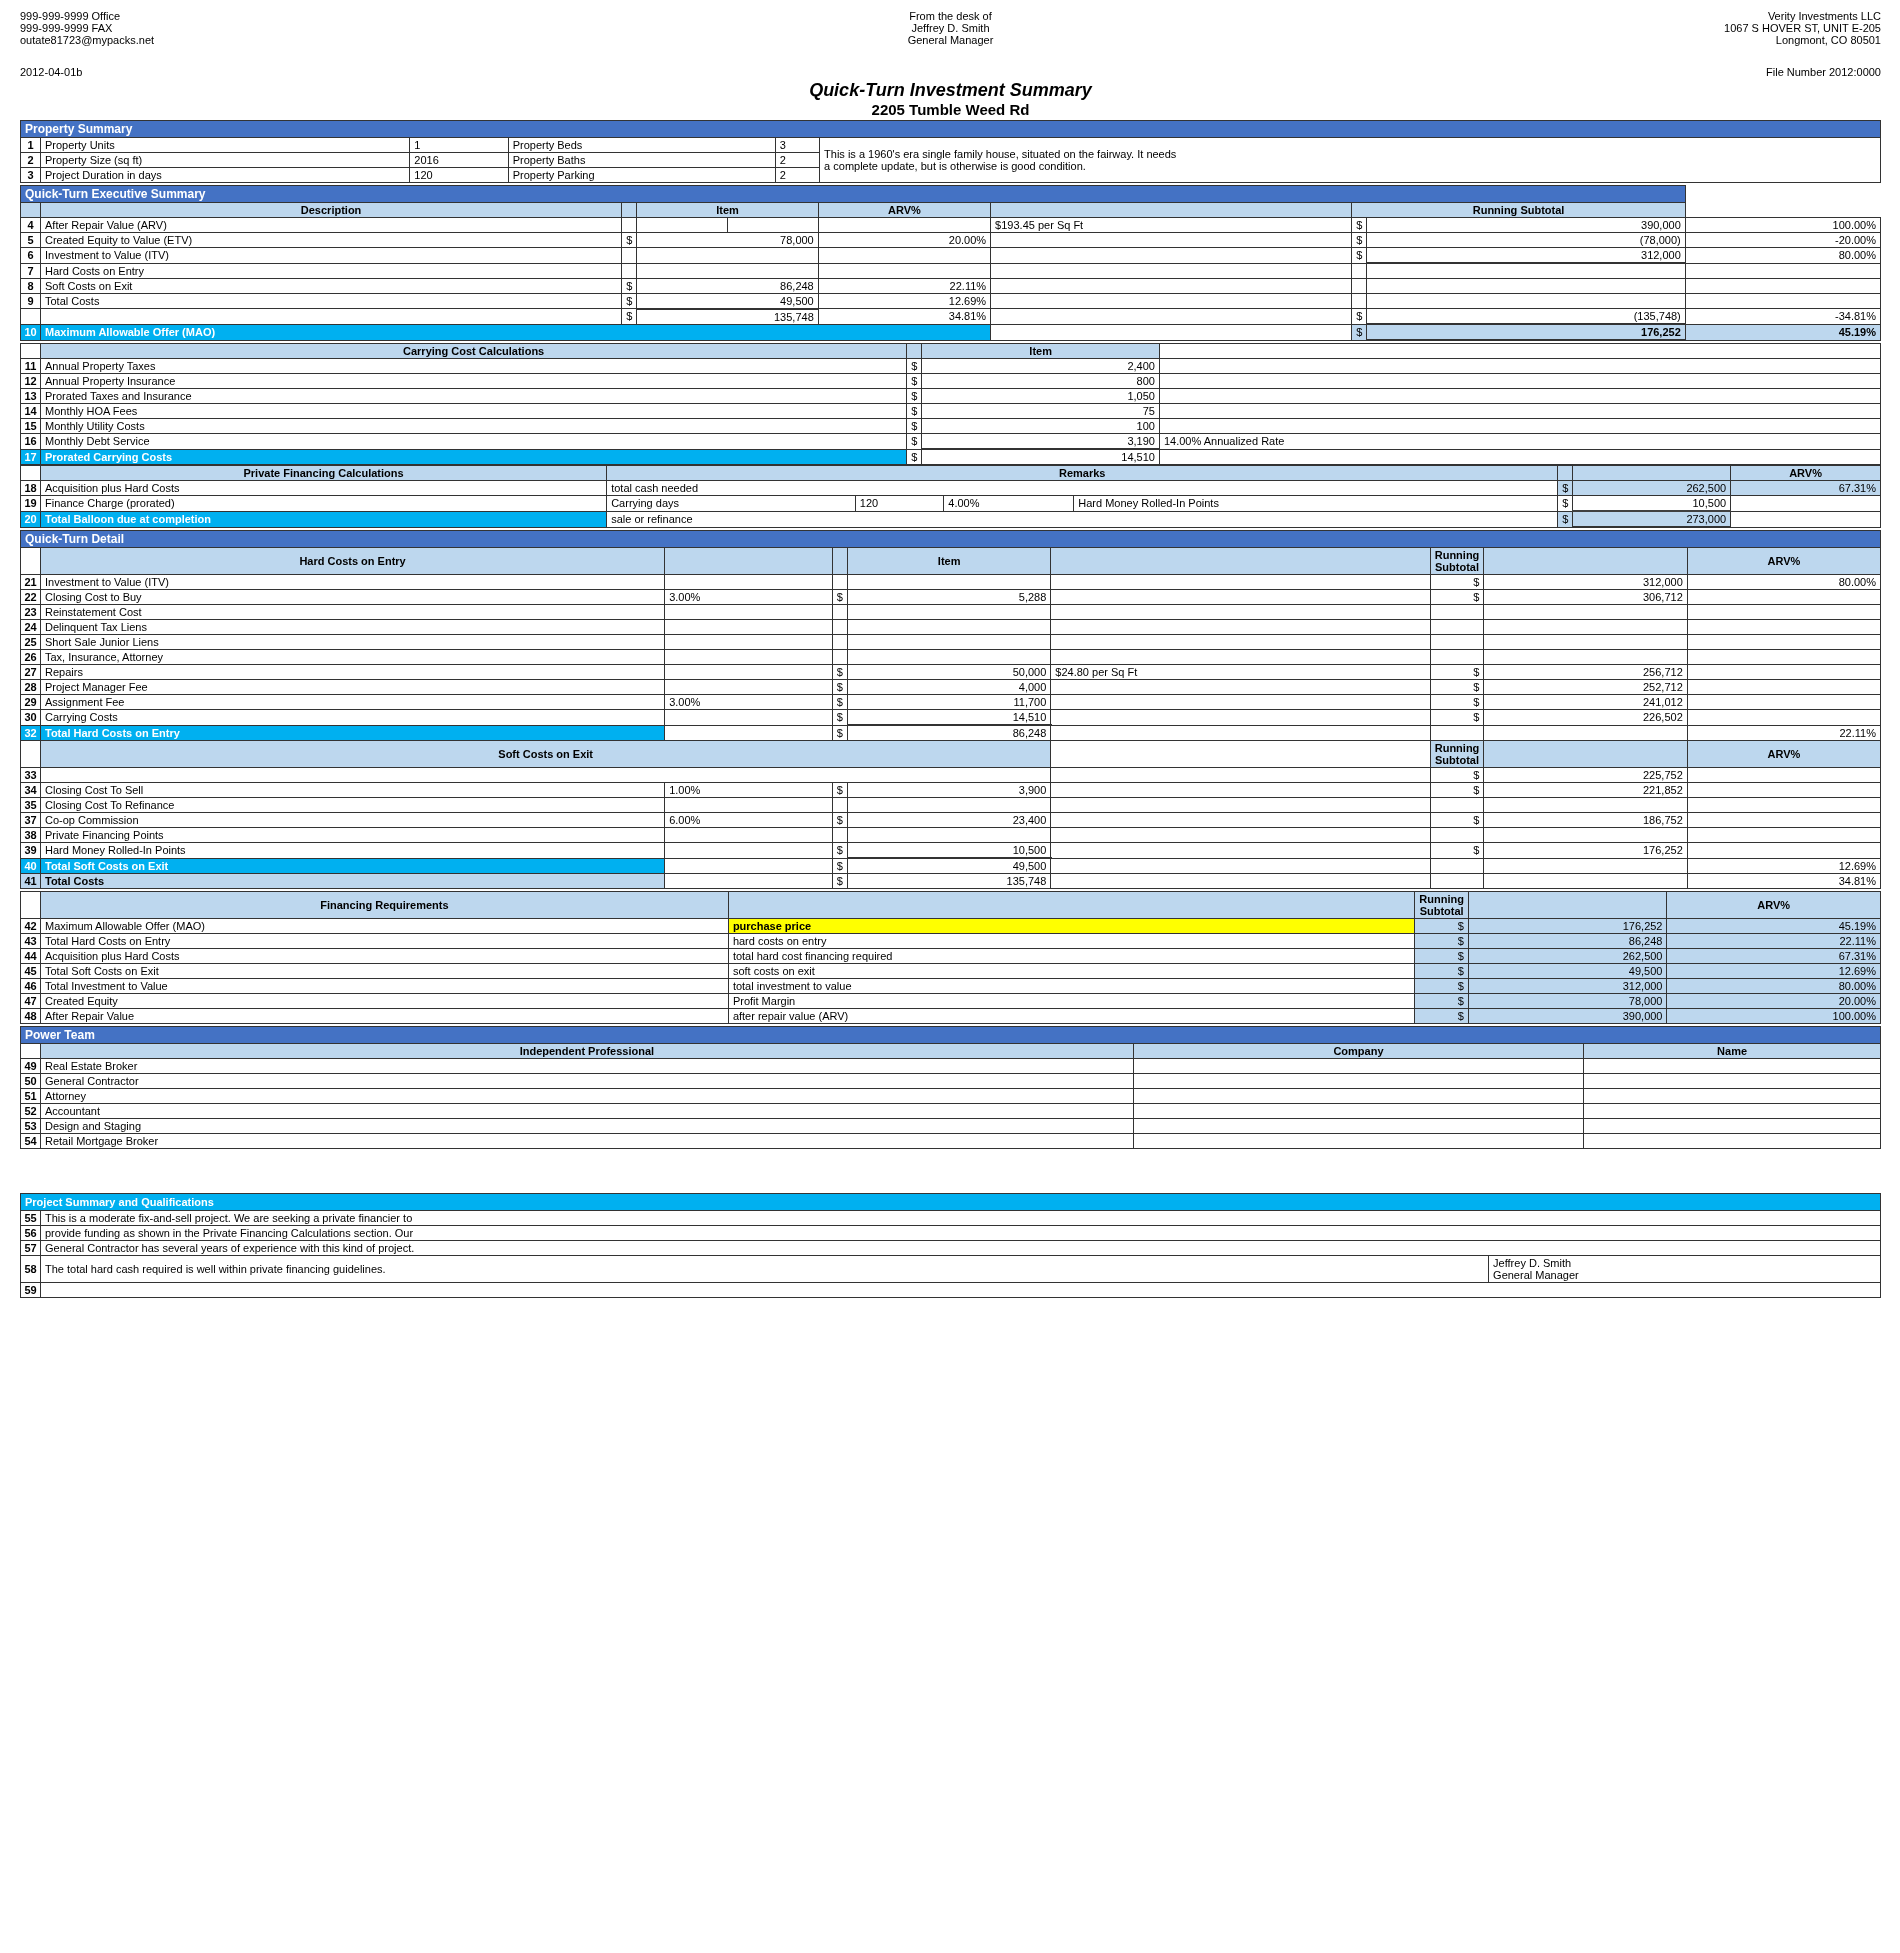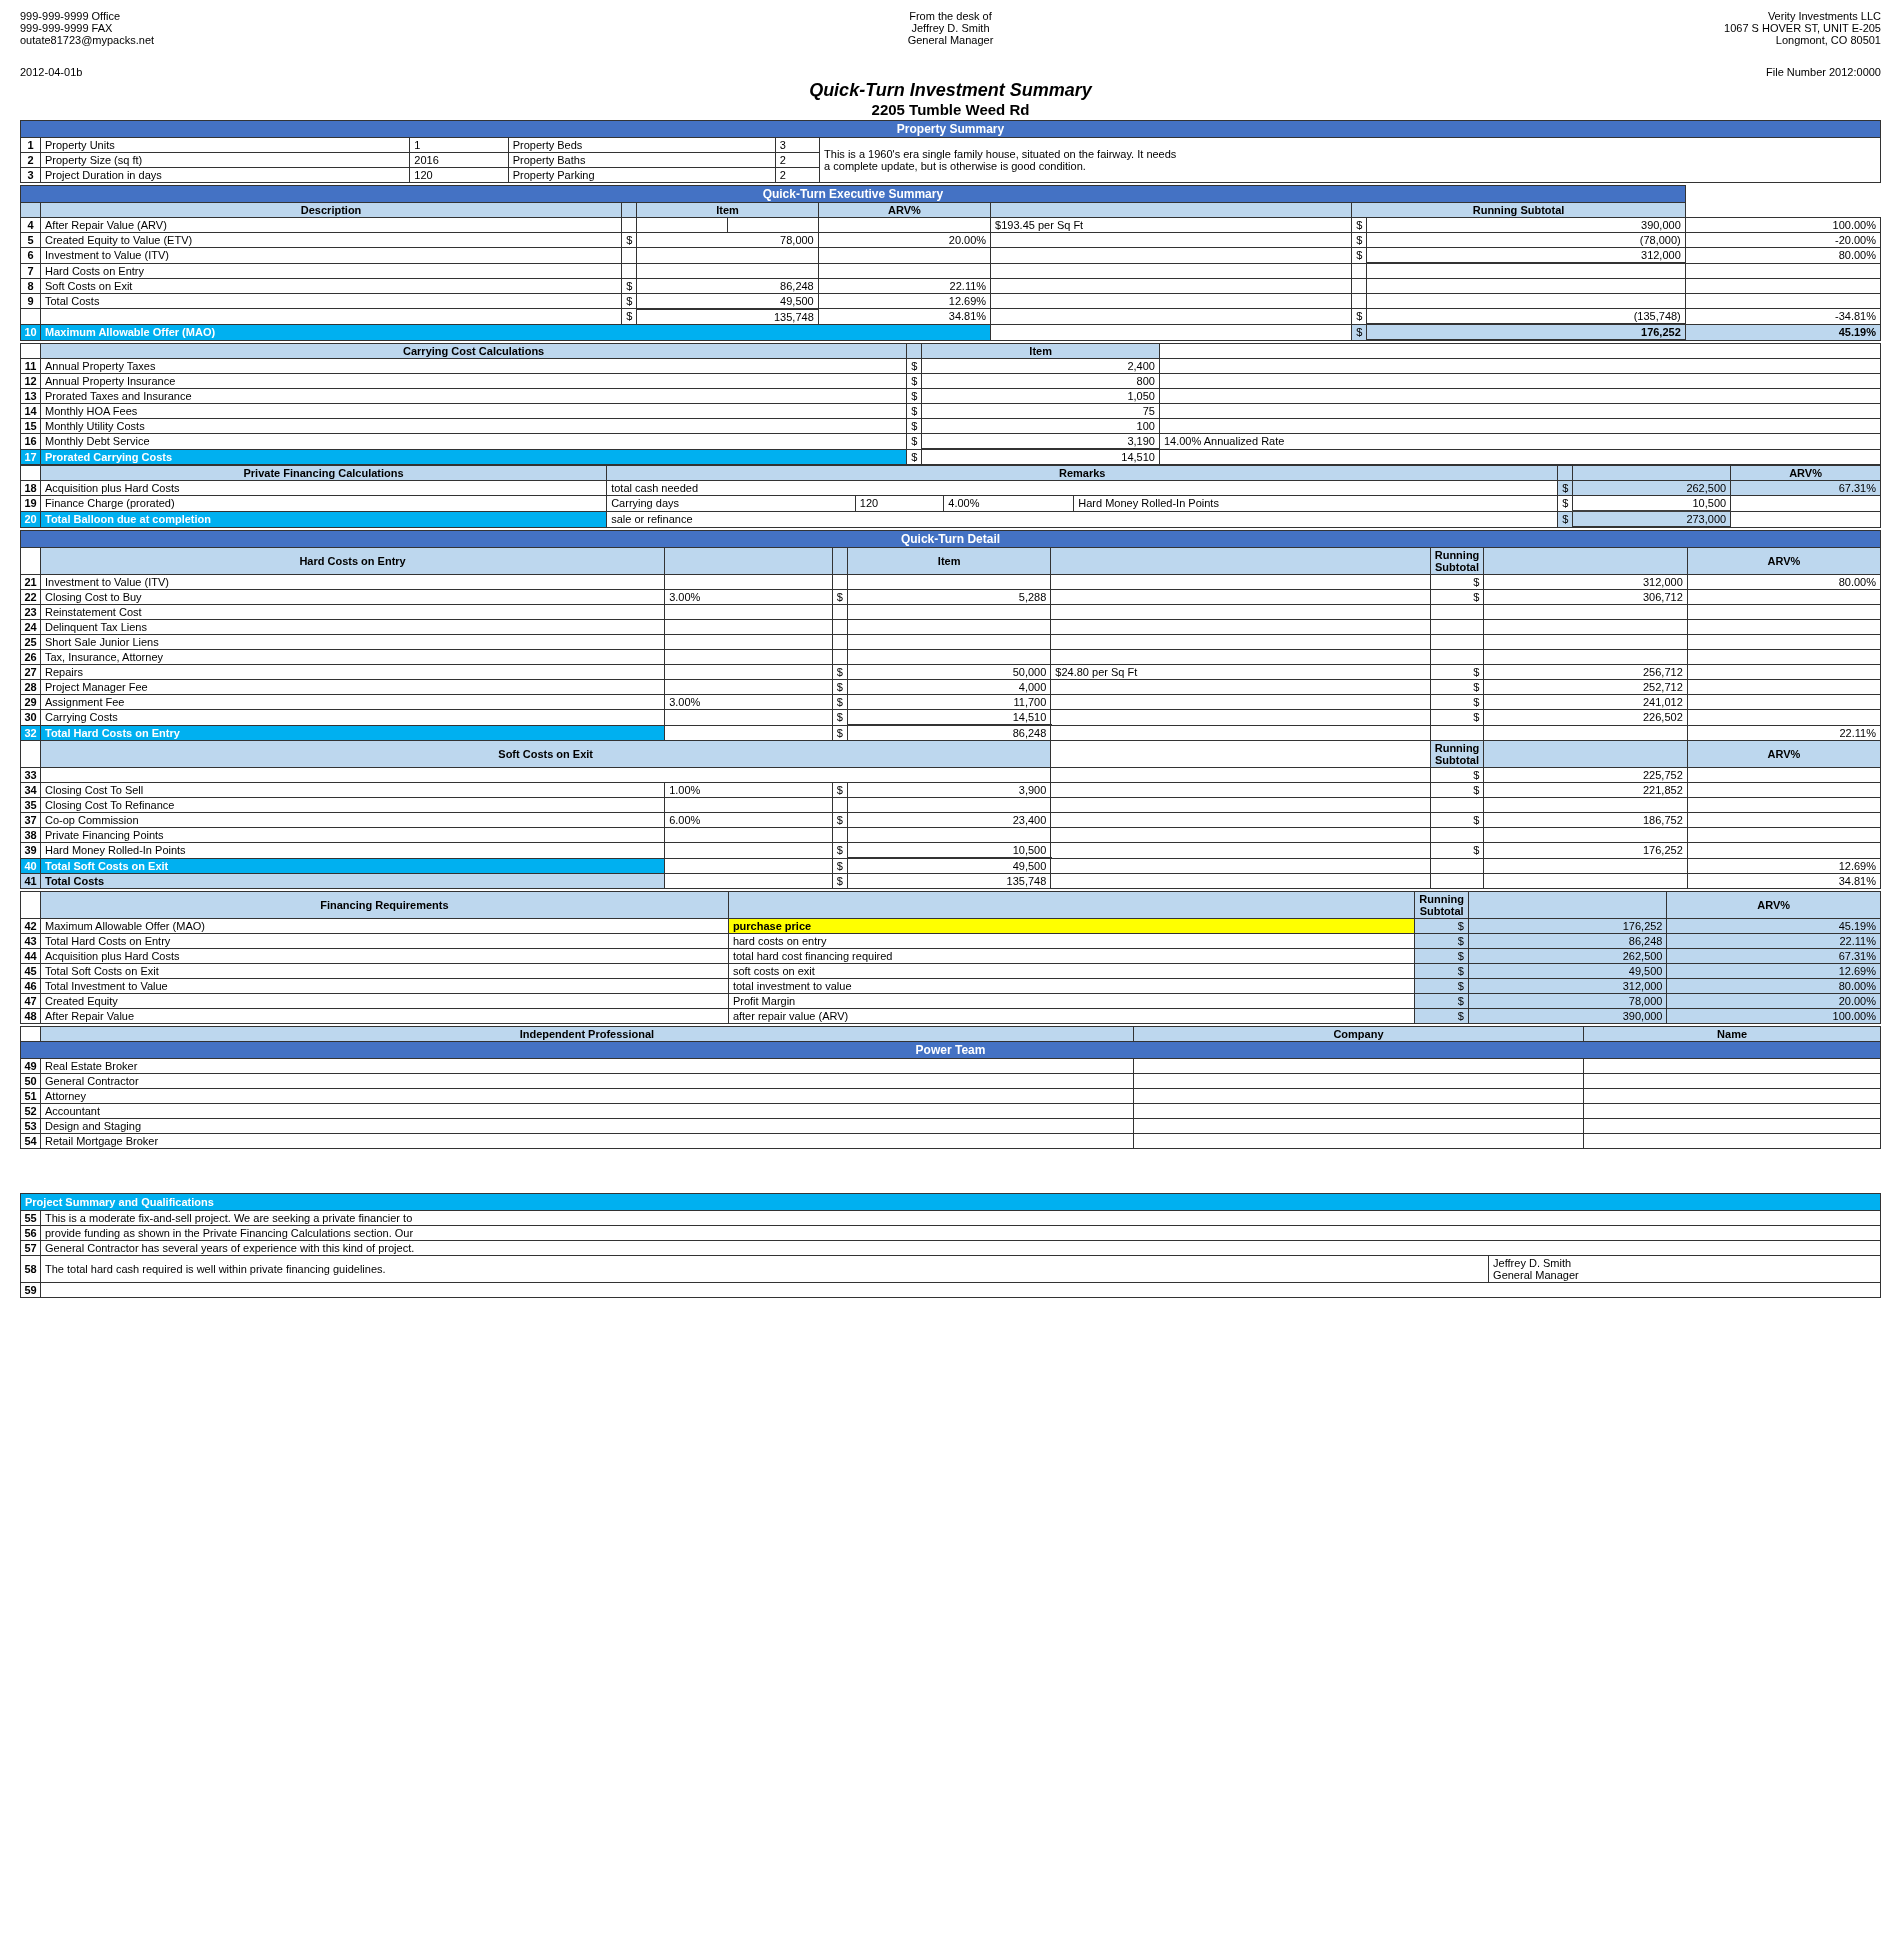--- a/index.html
+++ b/index.html
@@ -50,21 +50,21 @@
     }
     td, th {
       border: 1px solid #333;
       padding: 1px 4px;
       font-size: 11px;
       vertical-align: middle;
     }
     .section-header {
       background-color: #4472C4;
       color: white;
-      text-align: center;
+      text-align: left;
       font-weight: bold;
       font-size: 12px;
     }
     .subsection-header {
       background-color: #BDD7EE;
       text-align: center;
       font-weight: bold;
       color: #000;
     }
     .row-num {
@@ -688,27 +688,27 @@
       <td class="dollar-sign" style="background:#BDD7EE;">$</td>
       <td class="money" style="background:#BDD7EE;">390,000</td>
       <td class="pct" style="background:#BDD7EE;">100.00%</td>
     </tr>
   </tbody>
     </table>
 
   <table style="margin-bottom:2px;">
     <tbody>
         <tr>
+      <td colspan="4" class="section-header">Power Team</td>
+    </tr>
+    <tr>
       <td class="row-num"></td>
       <td class="subsection-header">Independent Professional</td>
       <td class="subsection-header">Company</td>
       <td class="subsection-header">Name</td>
-    </tr>
-    <tr>
-      <td colspan="4" class="section-header">Power Team</td>
     </tr>
     <tr>
       <td class="row-num">49</td>
       <td>Real Estate Broker</td>
       <td></td>
       <td></td>
     </tr>
     <tr>
       <td class="row-num">50</td>
       <td>General Contractor</td>

